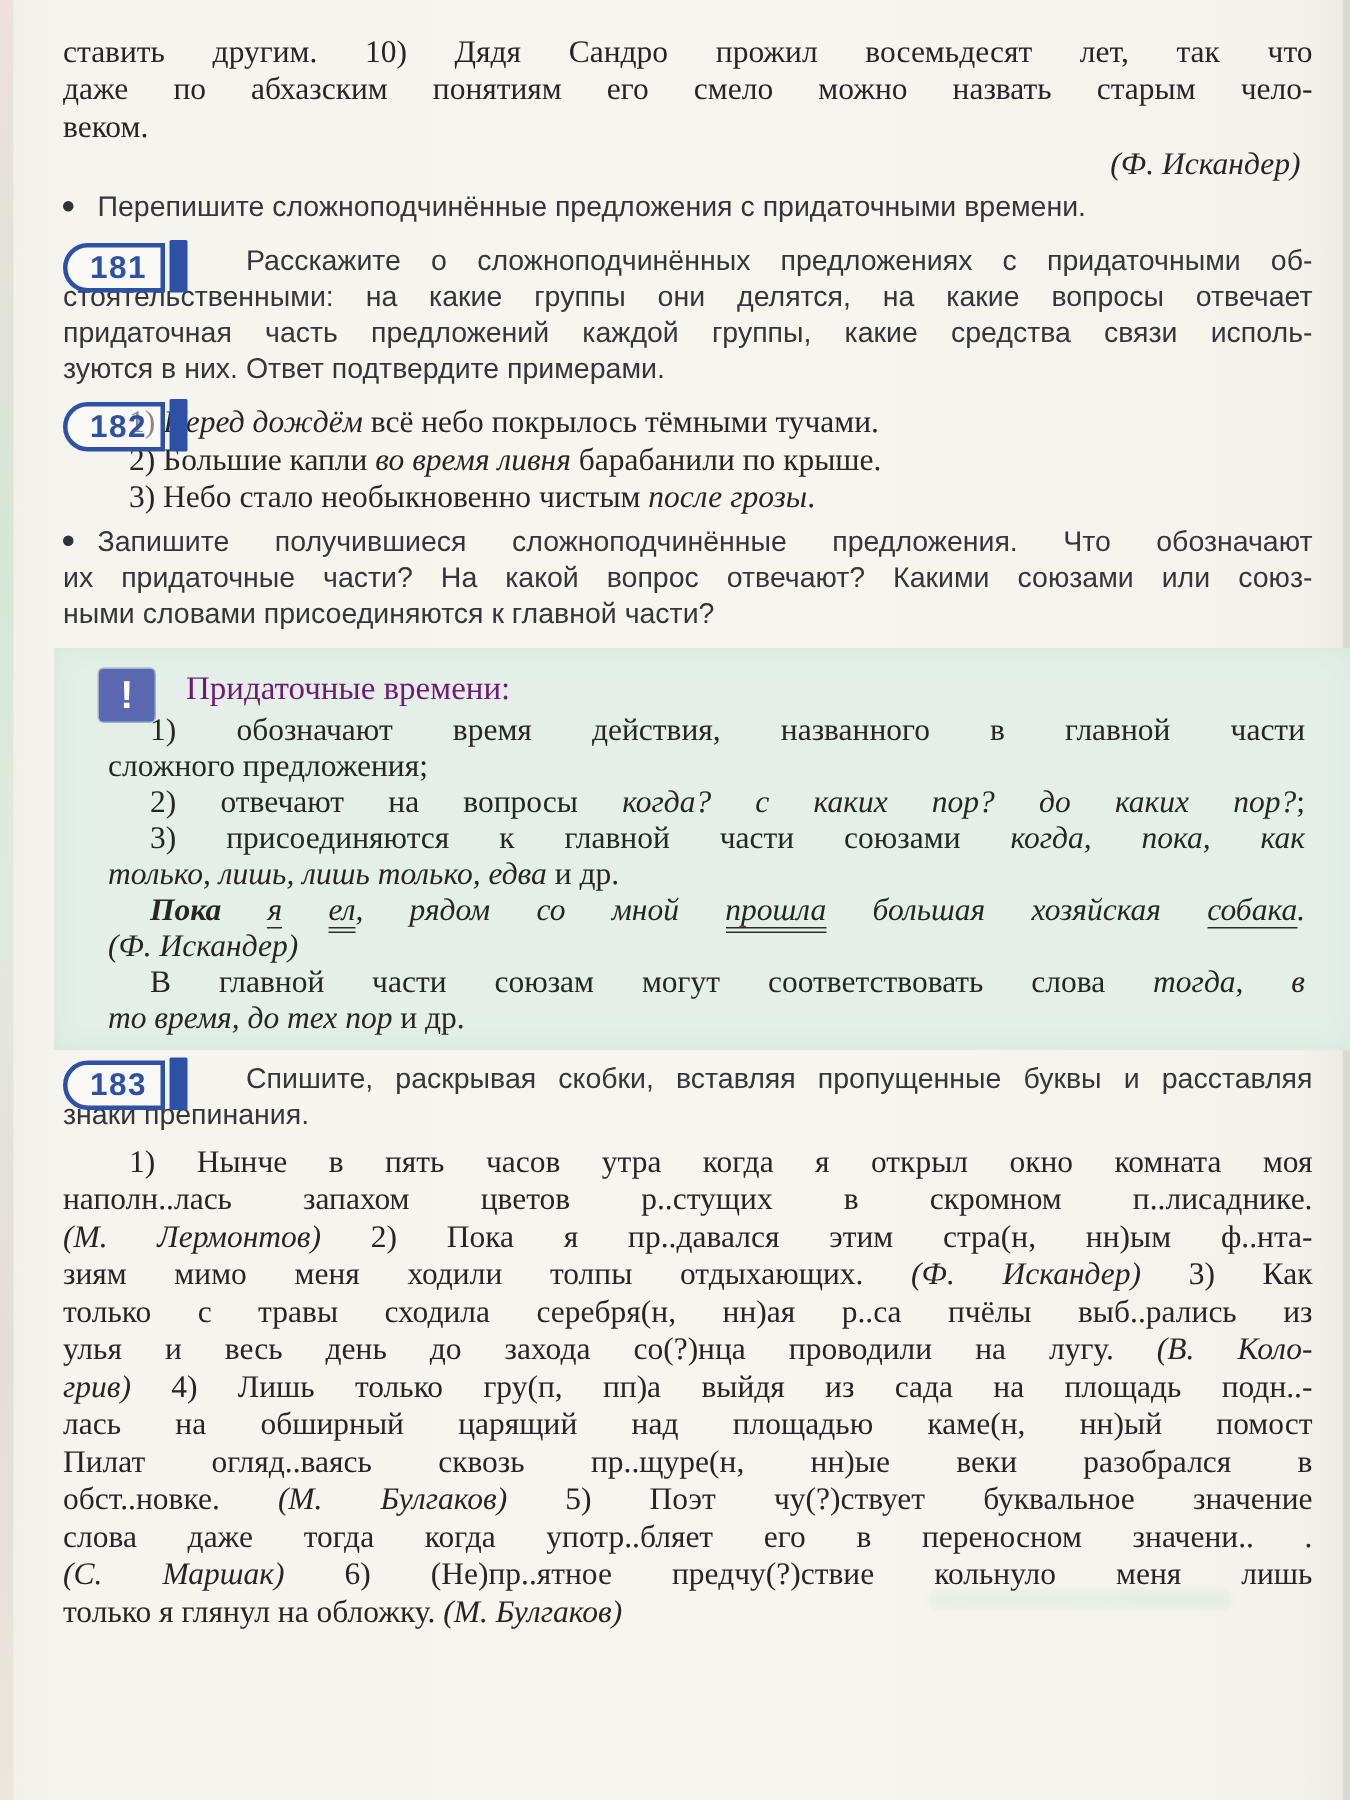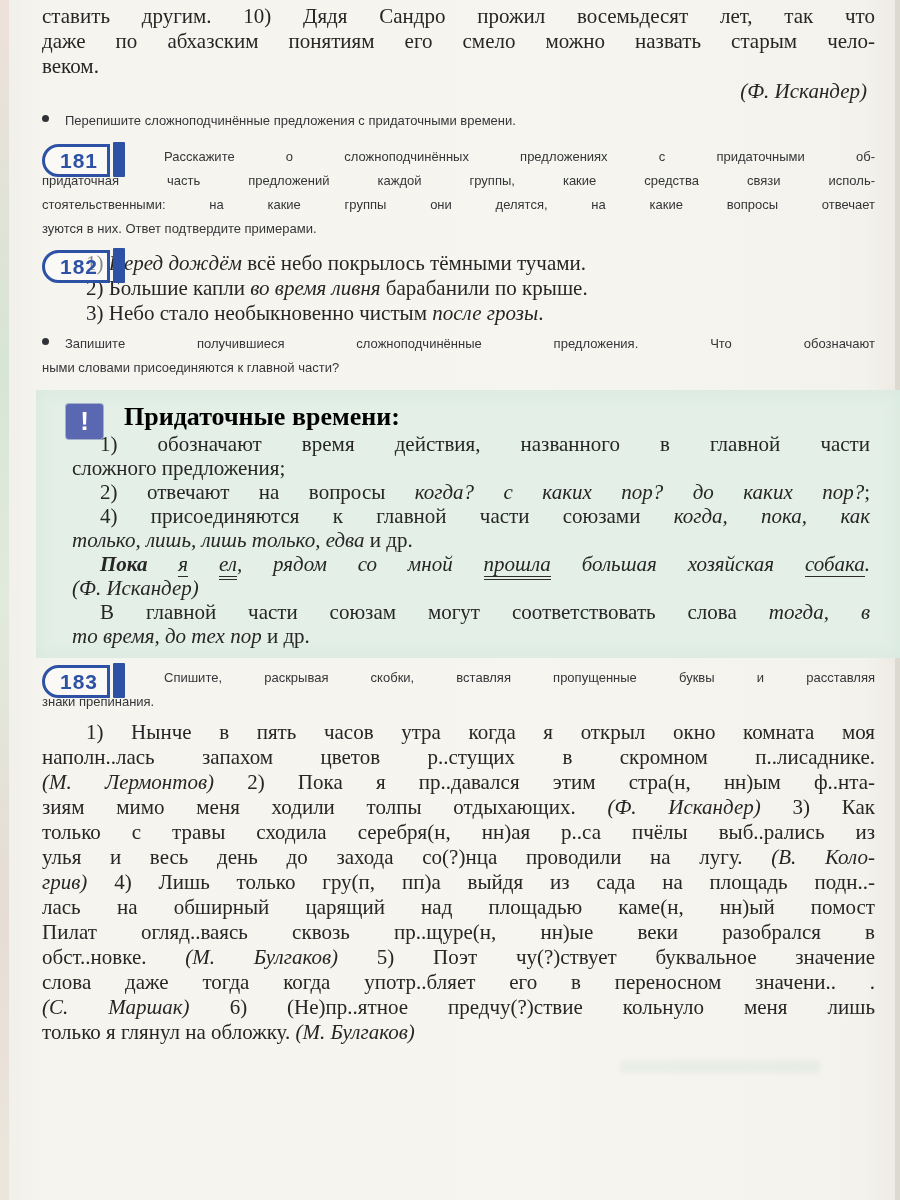--- a/index.html
+++ b/index.html
@@ -1,28 +1,28 @@
 <!DOCTYPE html>
 <html><head>
 <meta charset="utf-8">
 <style>
   html,body{margin:0;padding:0;}
   body{width:900px;height:1200px;overflow:hidden;background:#e8e6e0;}
   .page{position:relative;width:900px;height:1200px;box-sizing:border-box;
         background:linear-gradient(90deg,#f1efe9 0%,#f6f4ee 5%,#f7f5ef 60%,#f4f2ec 96%,#eceae3 100%);
-        padding:4px 25px 0 42px;font-family:"Liberation Serif",serif;color:#2b2b2b;}
+        padding:22px 25px 0 42px;font-family:"Liberation Serif",serif;color:#2b2b2b;}
   .edge-left{position:absolute;left:0;top:0;width:9px;height:100%;
         background:linear-gradient(180deg,#eddbd6 0%,#cfe2cf 30%,#dbe8d8 50%,#e3d6d0 75%,#eae3d8 100%);opacity:.75;}
   .edge-right{position:absolute;right:0;top:0;width:5px;height:100%;background:rgba(190,185,172,.35);}
   .ghost{position:absolute;background:rgba(110,185,155,.09);filter:blur(2px);border-radius:3px;}
   .content{position:relative;width:833px;}
 
   .serif{font-family:"Liberation Serif","DejaVu Serif",serif;font-size:21px;color:#262626;}
   .serif .jline{line-height:25px;}
-  .sans{font-family:"Liberation Sans","DejaVu Sans",sans-serif;font-size:13px;color:#343638;}
+  .sans{font-family:"Liberation Sans","DejaVu Sans",sans-serif;font-size:19px;color:#343638;}
   .sans .jline{line-height:24px;}
 
   .jline{text-align:justify;text-align-last:justify;}
   .jline.last{text-align-last:left;}
   .jline.ind{text-indent:44px;}
   .jline.hang{text-indent:122px;}
   .it{font-style:italic;}
   .bd{font-weight:bold;}
   .u1{border-bottom:1.6px solid #2c2c2c;padding-bottom:0px;}
   .u2{border-bottom:4px double #2c2c2c;}
@@ -39,21 +39,21 @@
   .badge .bar{width:12px;height:35px;background:#2d52a5;margin-left:3px;border-radius:1px;margin-top:3px;}
 
   .mt4{margin-top:4px;}.mt6{margin-top:6px;}.mt8{margin-top:8px;}.mt10{margin-top:10px;}.mt12{margin-top:12px;}
 
   .infobox{position:relative;margin:10px -25px 8px -6px;background:#e3efe7;
        padding:12px 30px 10px 36px;box-shadow:inset 0 0 18px rgba(180,215,195,.25);}
   .infobox .excl{position:absolute;left:30px;top:14px;width:37px;height:35px;background:#5a68b2;
        color:#fff;font-family:"Liberation Sans",sans-serif;font-weight:bold;font-size:26px;
        display:flex;align-items:center;justify-content:center;border-radius:3px;
        box-shadow:0 0 0 1px rgba(70,85,160,.4);}
-  .infobox .box-title{font-weight:bold;font-size:26px;line-height:30px;padding-left:52px;color:#000000;}
+  .infobox .box-title{font-weight:normal;font-size:22px;line-height:30px;padding-left:52px;color:#701a75;}
   .infobox .jline{line-height:24px;}
   .infobox .jline.ind{text-indent:28px;}
 </style>
 </head>
 <body>
 
 <div class="page">
   <div class="edge-left"></div>
   <div class="edge-right"></div>
   <div class="ghost" style="left:390px;top:452px;width:410px;height:15px;"></div>
@@ -73,50 +73,51 @@
         <div class="jline last"><span class="dot"></span><span>Перепишите сложноподчинённые предложения с придаточными времени.</span></div>
       </div>
 
     <section class="exercise mt12">
       <div class="badge">
         <span class="pill">181</span>
         <span class="bar"></span>
       </div>
       <div class="sans">
           <div class="jline hang"><span>Расскажите о сложноподчинённых предложениях с придаточными об-</span></div>
+          <div class="jline"><span>стоятельственными: на какие группы они делятся, на какие вопросы отвечает</span></div>
           <div class="jline"><span>придаточная часть предложений каждой группы, какие средства связи исполь-</span></div>
-          <div class="jline"><span>стоятельственными: на какие группы они делятся, на какие вопросы отвечает</span></div>
           <div class="jline last"><span>зуются в них. Ответ подтвердите примерами.</span></div>
         </div>
     </section>
 
     <section class="exercise mt10">
       <div class="badge">
         <span class="pill">182</span>
         <span class="bar"></span>
       </div>
       <div class="serif mt4">
           <div class="jline last ind"><span>1) </span><span class="it">Перед дождём</span><span> всё небо покрылось тёмными тучами.</span></div>
           <div class="jline last ind"><span>2) Большие капли </span><span class="it">во время ливня</span><span> барабанили по крыше.</span></div>
           <div class="jline last ind"><span>3) Небо стало необыкновенно чистым </span><span class="it">после грозы</span><span>.</span></div>
         </div>
       <div class="sans mt6">
           <div class="jline"><span class="dot"></span><span>Запишите получившиеся сложноподчинённые предложения. Что обозначают</span></div>
+          <div class="jline"><span>их придаточные части? На какой вопрос отвечают? Какими союзами или союз-</span></div>
           <div class="jline last"><span>ными словами присоединяются к главной части?</span></div>
         </div>
     </section>
 
     <section class="infobox">
       <span class="excl">!</span>
       <div class="box-title serif">Придаточные времени:</div>
       <div class="serif">
           <div class="jline ind"><span>1) обозначают время действия, названного в главной части</span></div>
           <div class="jline last"><span>сложного предложения;</span></div>
           <div class="jline ind"><span>2) отвечают на вопросы </span><span class="it">когда? с каких пор? до каких пор?</span><span>;</span></div>
-          <div class="jline ind"><span>4) присоединяются к главной части союзами </span><span class="it">когда, пока, как</span></div>
+          <div class="jline ind"><span>3) присоединяются к главной части союзами </span><span class="it">когда, пока, как</span></div>
           <div class="jline last"><span class="it">только, лишь, лишь только, едва</span><span> и др.</span></div>
           <div class="jline ind"><span class="it bd">Пока</span><span class="it"> </span><span class="it u1">я</span><span class="it"> </span><span class="it u2">ел</span><span class="it">, рядом со мной </span><span class="it u2">прошла</span><span class="it"> большая хозяйская </span><span class="it u1">собака</span><span class="it">.</span></div>
           <div class="jline last"><span class="it">(Ф. Искандер)</span></div>
           <div class="jline ind"><span>В главной части союзам могут соответствовать слова </span><span class="it">тогда, в</span></div>
           <div class="jline last"><span class="it">то время, до тех пор</span><span> и др.</span></div>
         </div>
     </section>
 
     <section class="exercise mt8">
       <div class="badge">

